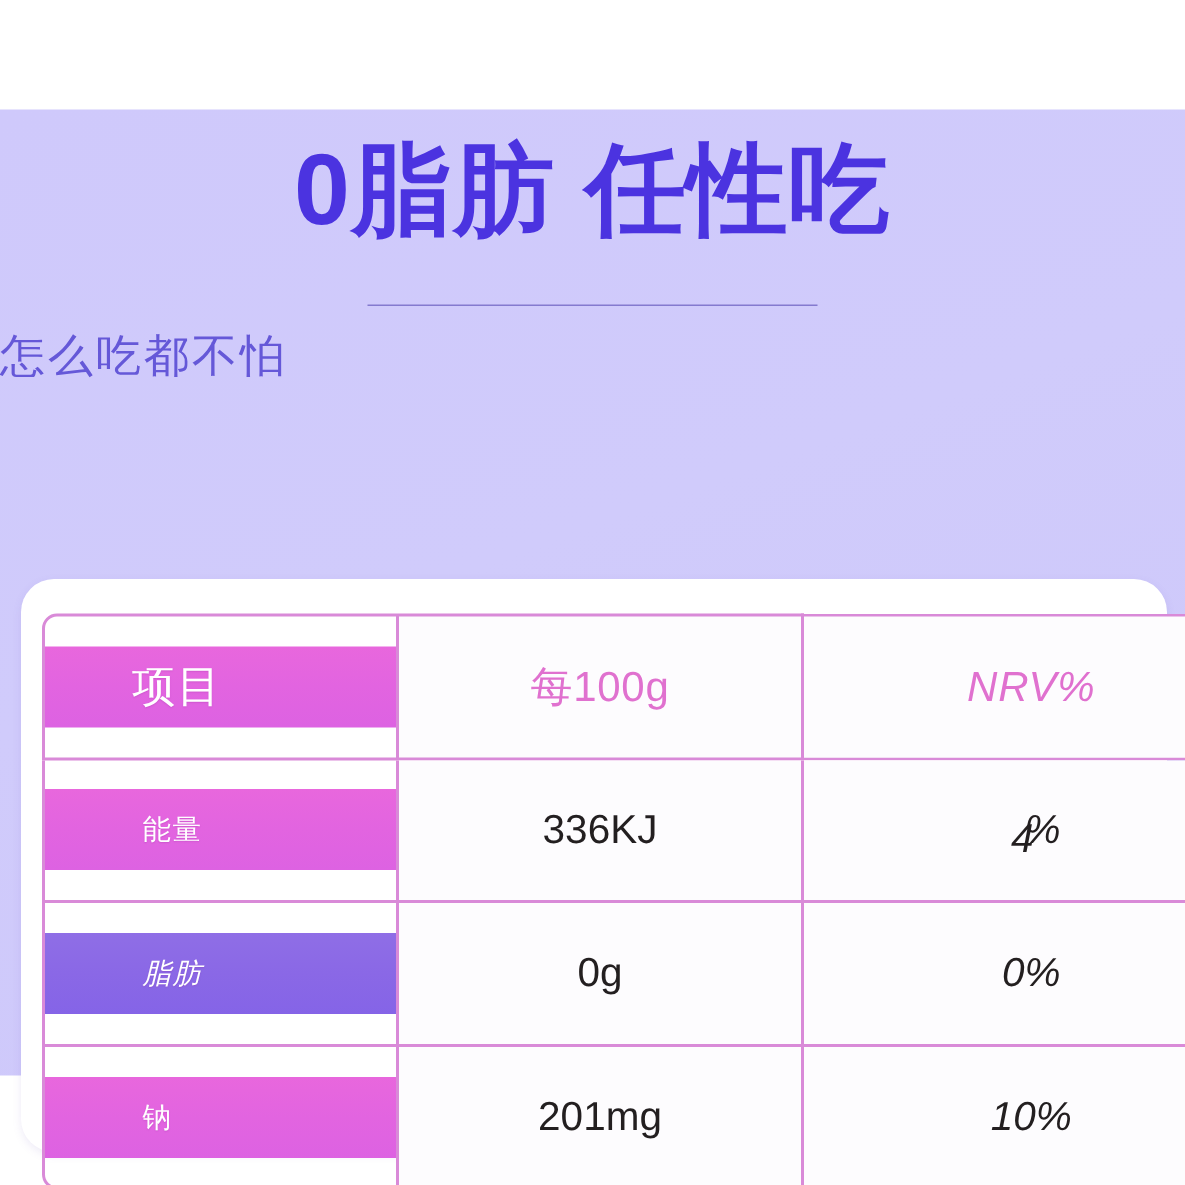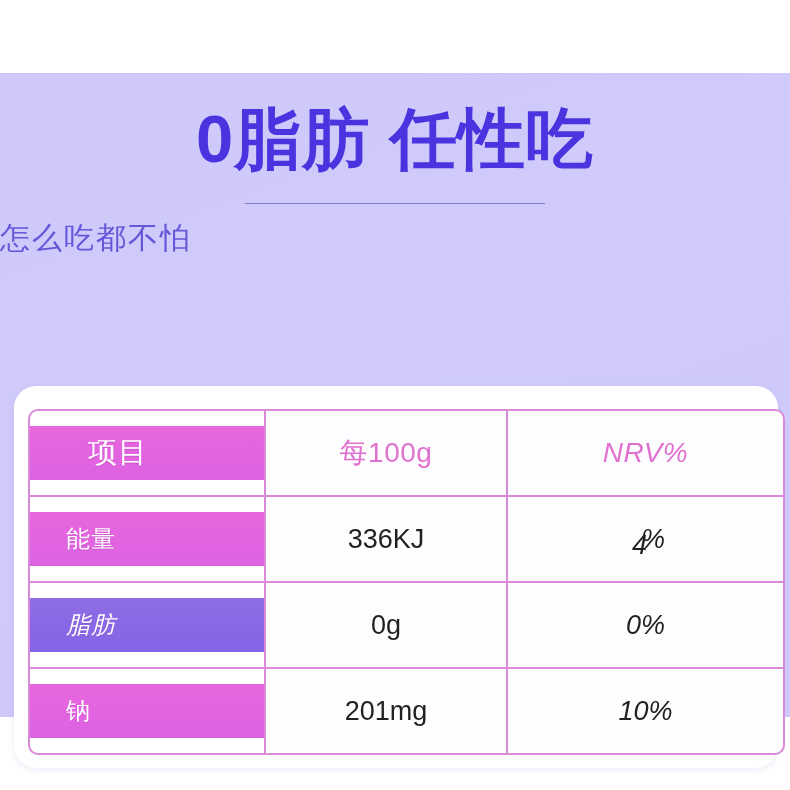--- a/index.html
+++ b/index.html
@@ -27,21 +27,21 @@
     left: 0;
     top: 73px;
     width: 790px;
     height: 644px;
     background: linear-gradient(160deg, #cfc9fb 0%, #d0cbfb 45%, #cdc7fa 100%);
   }
 
   .headline {
     position: absolute;
     left: 0;
-    top: 32px;
+    top: 20px;
     width: 790px;
     text-align: center;
     font-size: 67px;
     font-weight: bold;
     line-height: 1.0;
     letter-spacing: 1px;
     color: #4b33e0;
     white-space: nowrap;
   }
 
@@ -87,21 +87,21 @@
     width: 735px;
     height: 346px;
     border-collapse: separate;
     border-spacing: 0;
     table-layout: fixed;
   }
 
   .nutrition-table tr { height: 57.6px; }
 
   .nutrition-table td {
-    padding: 4px;
+    padding: 18px;
     margin: 0;
     height: 57.6px;
     vertical-align: middle;
     font-size: 27px;
     color: #231f20;
     background: #fdfcfe;
     border-right: 2px solid #d98ad8;
     border-bottom: 2px solid #d98ad8;
     text-align: center;
   }
@@ -120,23 +120,23 @@
     background: transparent;
     border-right: 2px solid #d98ad8;
   }
   .label-chip {
     box-sizing: border-box;
     width: 100%;
     height: 54px;
     margin: 1.8px 0;
     display: flex;
     align-items: center;
-    padding-left: 36px;
+    padding-left: 65px;
     color: #ffffff;
-    font-size: 24px;
+    font-size: 19px;
     letter-spacing: 1px;
     background: linear-gradient(180deg, #e867dd 0%, #e264e0 50%, #dd62e2 100%);
     text-shadow: 0 1px 1px rgba(150,40,150,0.25);
   }
   .label-chip.fat {
     background: linear-gradient(180deg, #8f6ee6 0%, #8a68e6 50%, #8564e7 100%);
     font-style: italic;
   }
   .label-chip.header {
     font-size: 29px;

